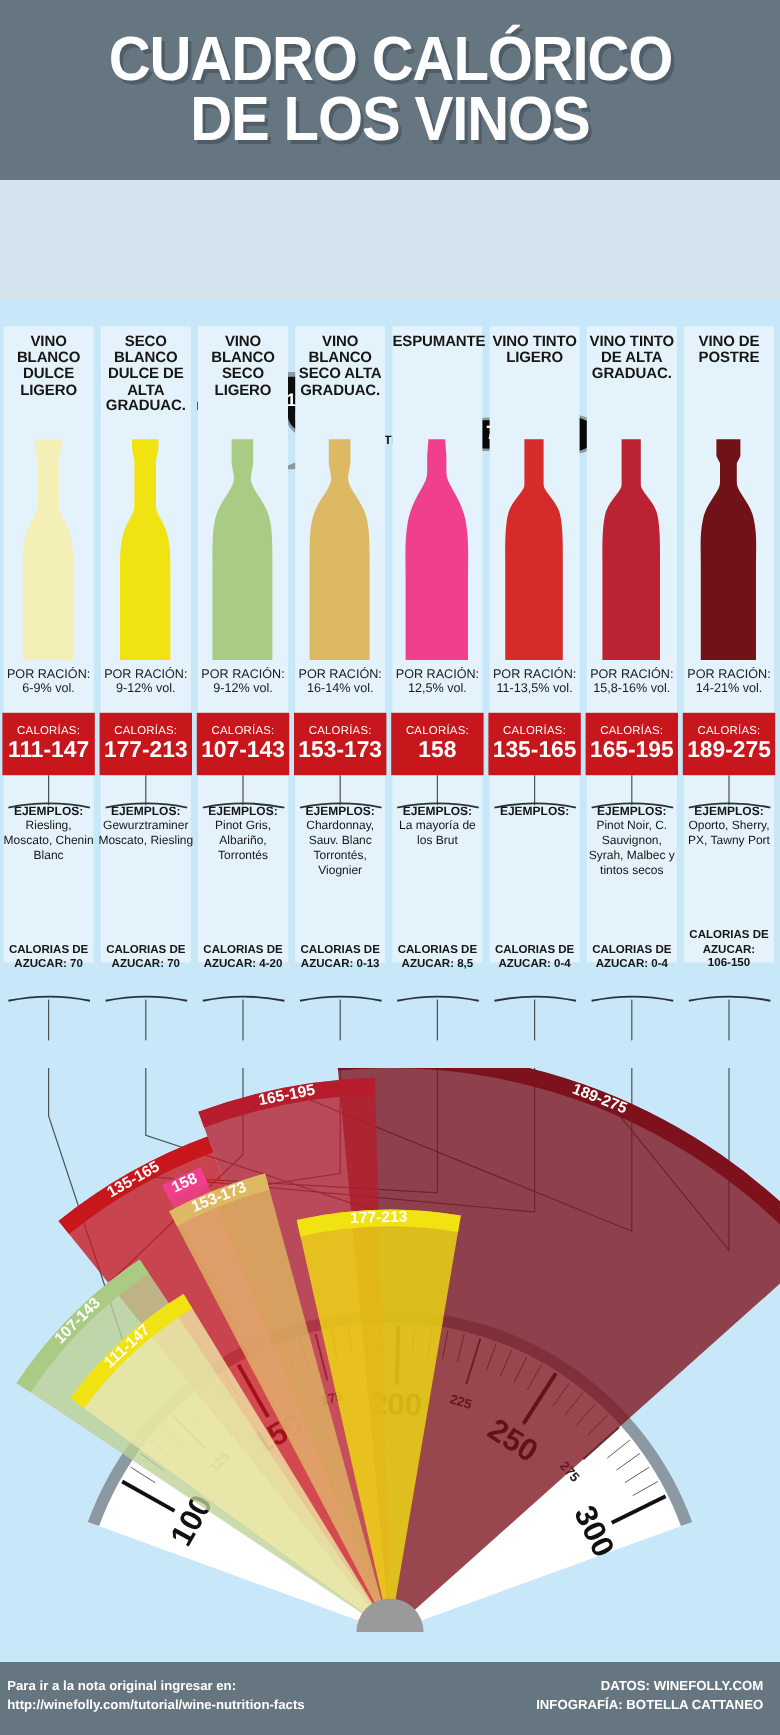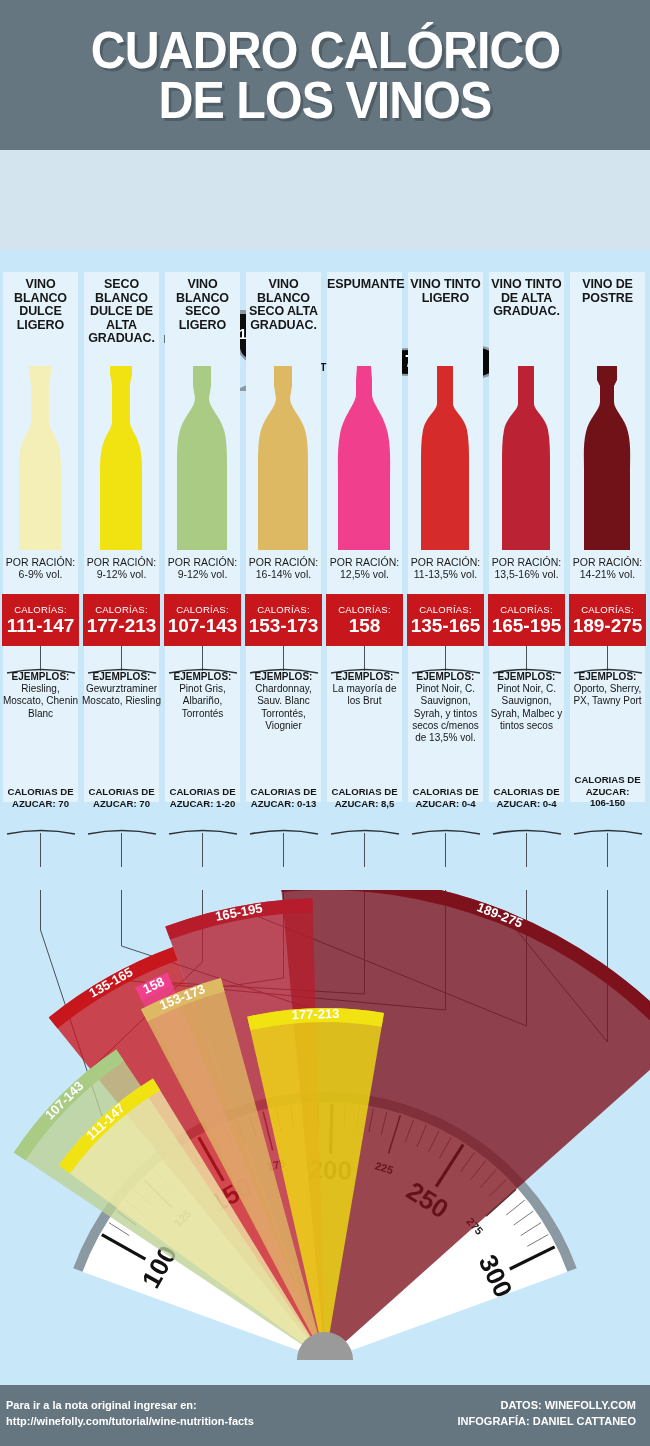--- a/index.html
+++ b/index.html
@@ -239,21 +239,21 @@
     <div class="stem" style="top:382px; height:25px;"></div>
     <svg style="position:absolute;left:6px;top:402px;" width="70" height="8">
       <path d="M1 7 Q35 0 69 7" stroke="#2c3338" stroke-width="1.6" fill="none"></path>
     </svg>
     <div class="ejemplos" style="top:407px;">
       <div class="eh">EJEMPLOS:</div>
       <div>Pinot Gris, Albariño, Torrontés</div>
     </div>
     <div class="azucar" style="top:522px;">
       <div>CALORIAS DE</div>
-      <div>AZUCAR: 1-20</div>
+      <div>AZUCAR: 4-20</div>
     </div>
     <svg style="position:absolute;left:6px;top:563px;" width="70" height="8">
       <path d="M1 7 Q35 0 69 7" stroke="#2c3338" stroke-width="1.6" fill="none"></path>
     </svg>
     <div class="stem" style="top:569px; height:34px;"></div>
   </div>
       <div class="col" style="left: 243px;">
     <div class="panel"></div>
     <div class="col-title">VINO BLANCO SECO ALTA GRADUAC.</div>
     <div class="bottle-wrap">
@@ -334,42 +334,41 @@
     <div class="cal-box">
       <div class="cal-lbl">CALORÍAS:</div>
       <div class="cal-val">135-165</div>
     </div>
     <div class="stem" style="top:382px; height:25px;"></div>
     <svg style="position:absolute;left:6px;top:402px;" width="70" height="8">
       <path d="M1 7 Q35 0 69 7" stroke="#2c3338" stroke-width="1.6" fill="none"></path>
     </svg>
     <div class="ejemplos" style="top:407px;">
       <div class="eh">EJEMPLOS:</div>
-      <div>Pinot Noir, C. Sauvignon, Syrah, y tintos secos c/menos de 13,5% vol.</div>
     </div>
     <div class="azucar" style="top:522px;">
       <div>CALORIAS DE</div>
       <div>AZUCAR: 0-4</div>
     </div>
     <svg style="position:absolute;left:6px;top:563px;" width="70" height="8">
       <path d="M1 7 Q35 0 69 7" stroke="#2c3338" stroke-width="1.6" fill="none"></path>
     </svg>
     <div class="stem" style="top:569px; height:34px;"></div>
   </div>
       <div class="col" style="left: 486px;">
     <div class="panel"></div>
     <div class="col-title">VINO TINTO DE ALTA GRADUAC.</div>
     <div class="bottle-wrap">
       <svg width="81" height="190" viewBox="0 0 81 190">
         <path d="M32 2 L48 2 L48 28 L48 40 C48 46 60 54 62 66 C64 76 64 88 64 100 L64 186 L16 186 L16 100 C16 88 16 76 18 66 C20 54 32 46 32 40 L32 28 Z" fill="#bb2234"></path>
       </svg>
     </div>
     <div class="por-racion">
       <div>POR RACIÓN:</div>
-      <div>13,5-16% vol.</div>
+      <div>15,8-16% vol.</div>
     </div>
     <div class="cal-box">
       <div class="cal-lbl">CALORÍAS:</div>
       <div class="cal-val">165-195</div>
     </div>
     <div class="stem" style="top:382px; height:25px;"></div>
     <svg style="position:absolute;left:6px;top:402px;" width="70" height="8">
       <path d="M1 7 Q35 0 69 7" stroke="#2c3338" stroke-width="1.6" fill="none"></path>
     </svg>
     <div class="ejemplos" style="top:407px;">
@@ -508,17 +507,17 @@
       <path d="M297 470 A28 28 0 0 1 353 470 Z" fill="#9a9a9a"></path>
     </svg>
 
   <div class="footer">
     <div class="footer-left">
       <span>Para ir a la nota original ingresar en:</span><br>
       <span>http://winefolly.com/tutorial/wine-nutrition-facts</span>
     </div>
     <div class="footer-right">
       <span>DATOS: WINEFOLLY.COM</span><br>
-      <span>INFOGRAFÍA: DANIEL CATTANEO</span>
+      <span>INFOGRAFÍA: BOTELLA CATTANEO</span>
     </div>
   </div>
 
 </div>
 
 </body></html>

